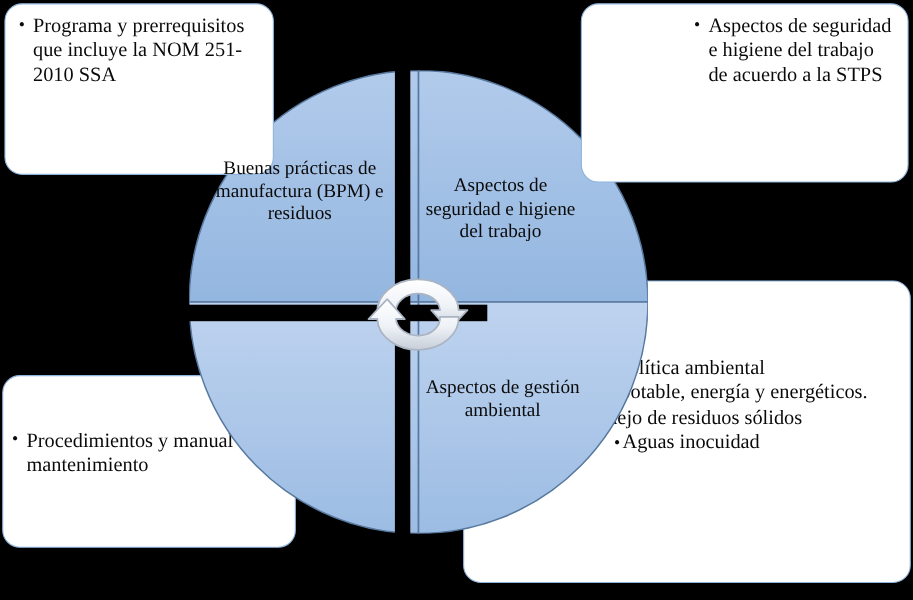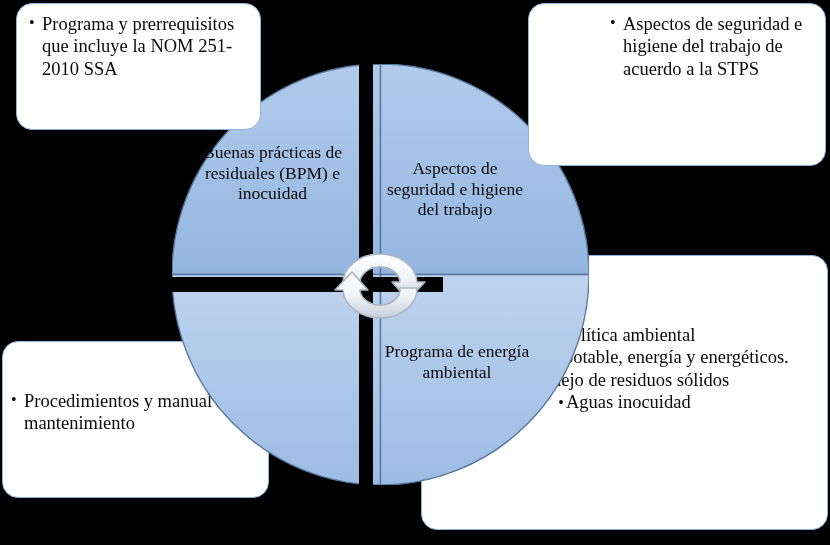--- a/index.html
+++ b/index.html
@@ -95,29 +95,30 @@
   .callout.bulleted li::before {
     content: "\2022";
     position: absolute;
     left: 0;
     top: -0.5px;
     font-size: 16px;
   }
 
   
   #box-tl {
-    left: 16px; top: 3px; width: 245px; height: 127px;
+    left: 4px; top: 3px; width: 245px; height: 156px;
     z-index: 30;
   }
   #box-tl ul { padding: 9px 10px 0 12px; }
 
   
   #box-tr {
     left: 528px; top: 3px; width: 298px; height: 163px;
     z-index: 30;
+    padding-left: 21px;
   }
   #box-tr ul { padding: 9px 14px 0 81px; }
 
   
   #box-bl {
     left: 2px; top: 341px; width: 267px; height: 157px;
     z-index: 10;
   }
   #box-bl ul { padding: 48px 10px 0 8px; }
 
@@ -180,23 +181,23 @@
 
       <path d="M 208.5 210.5 L 0 210.5 A 208.5 210.5 0 0 0 208.5 421 Z" fill="url(#gBot)" stroke="#58799f" stroke-width="1.4"></path>
 
       <path d="M 208.5 210.5 L 208.5 421 A 208.5 210.5 0 0 0 417 210.5 Z" fill="url(#gBot)" stroke="#58799f" stroke-width="1.4"></path>
     </svg>
   </div>
 
   <div class="cross-h"></div>
   <div class="cross-v"></div>
 
-  <div class="quad-label" id="q-bpm">Buenas prácticas de residuales (BPM) e inocuidad</div>
+  <div class="quad-label" id="q-bpm">Buenas prácticas de manufactura (BPM) e residuos</div>
   <div class="quad-label" id="q-seg">Aspectos de seguridad e higiene del trabajo</div>
-  <div class="quad-label" id="q-amb">Programa de energía ambiental</div>
+  <div class="quad-label" id="q-amb">Aspectos de gestión ambiental</div>
 
   <div class="cycle">
     <svg width="120" height="96" viewBox="0 0 120 96" xmlns="http://www.w3.org/2000/svg">
       <defs>
         <linearGradient id="gArr" x1="0" y1="0" x2="0" y2="1">
           <stop offset="0%" stop-color="#ffffff"></stop>
           <stop offset="55%" stop-color="#eef2f7"></stop>
           <stop offset="100%" stop-color="#c7ced8"></stop>
         </linearGradient>
       </defs>

